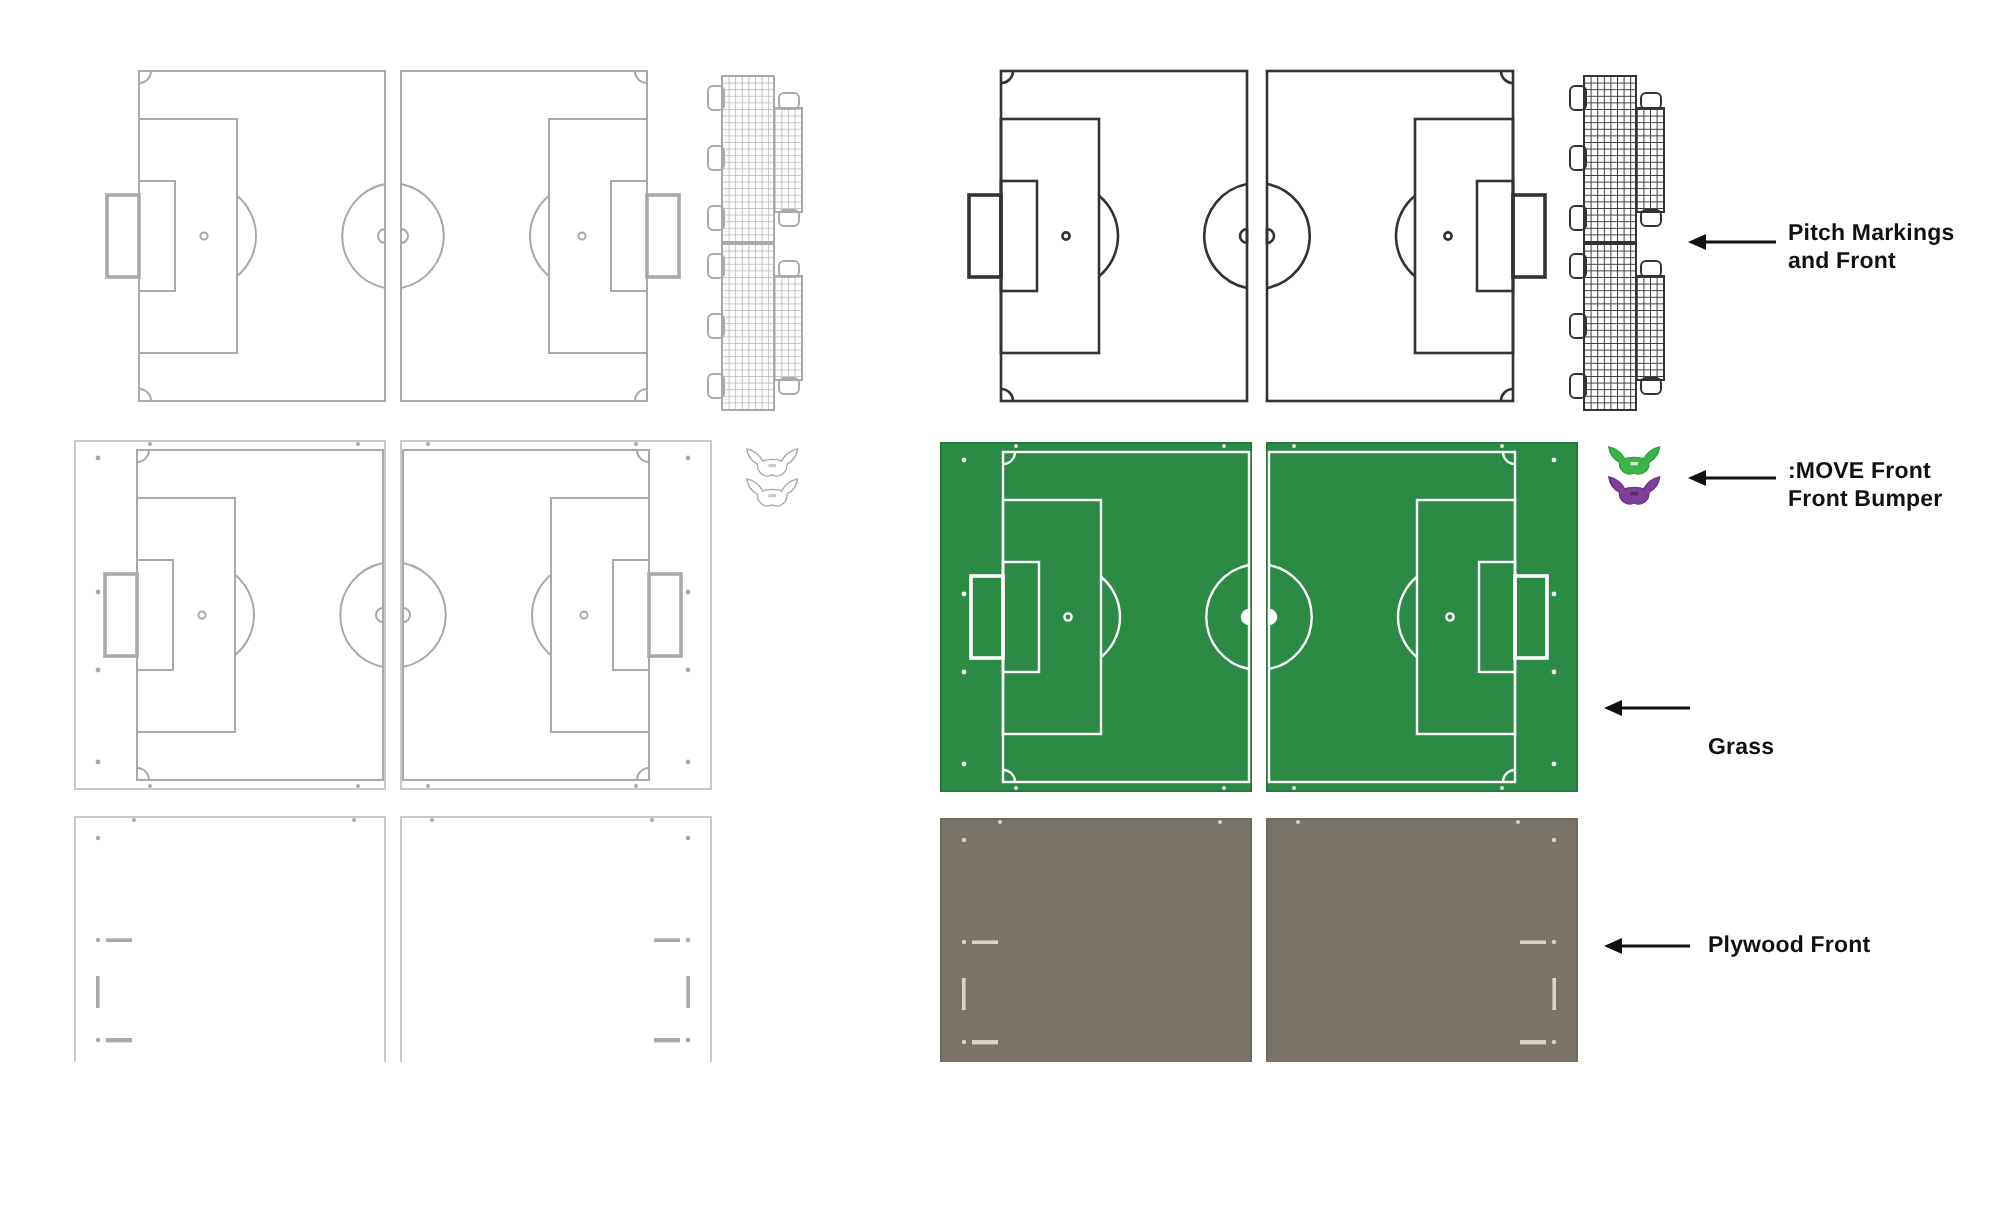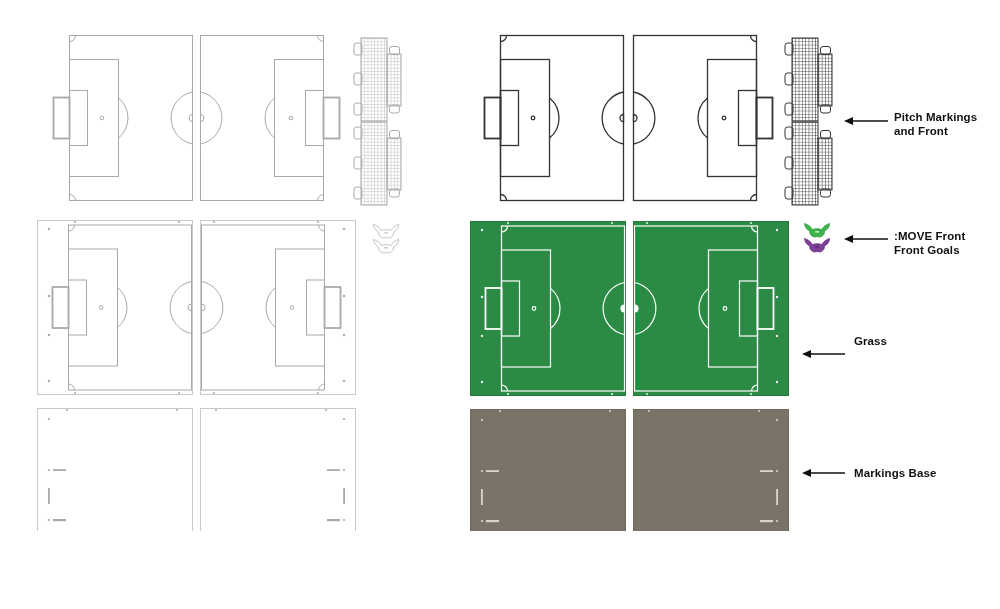--- a/index.html
+++ b/index.html
@@ -143,22 +143,22 @@
         <path d="M802,473 l9,-4 v8 z"></path>
     </g>
   </svg>
 
   <div class="label" style="left:894px;top:110px">
     <div>Pitch Markings</div>
     <div>and Front</div>
   </div>
   <div class="label" style="left:894px;top:229px">
     <div>:MOVE Front</div>
-    <div>Front Goals</div>
+    <div>Front Bumper</div>
   </div>
-  <div class="label" style="left:854px;top:334px">
+  <div class="label" style="left:854px;top:367px">
     <div>Grass</div>
   </div>
   <div class="label" style="left:854px;top:466px">
-    <div>Markings Base</div>
+    <div>Plywood Front</div>
   </div>
 
 </div>
 
 </body></html>

